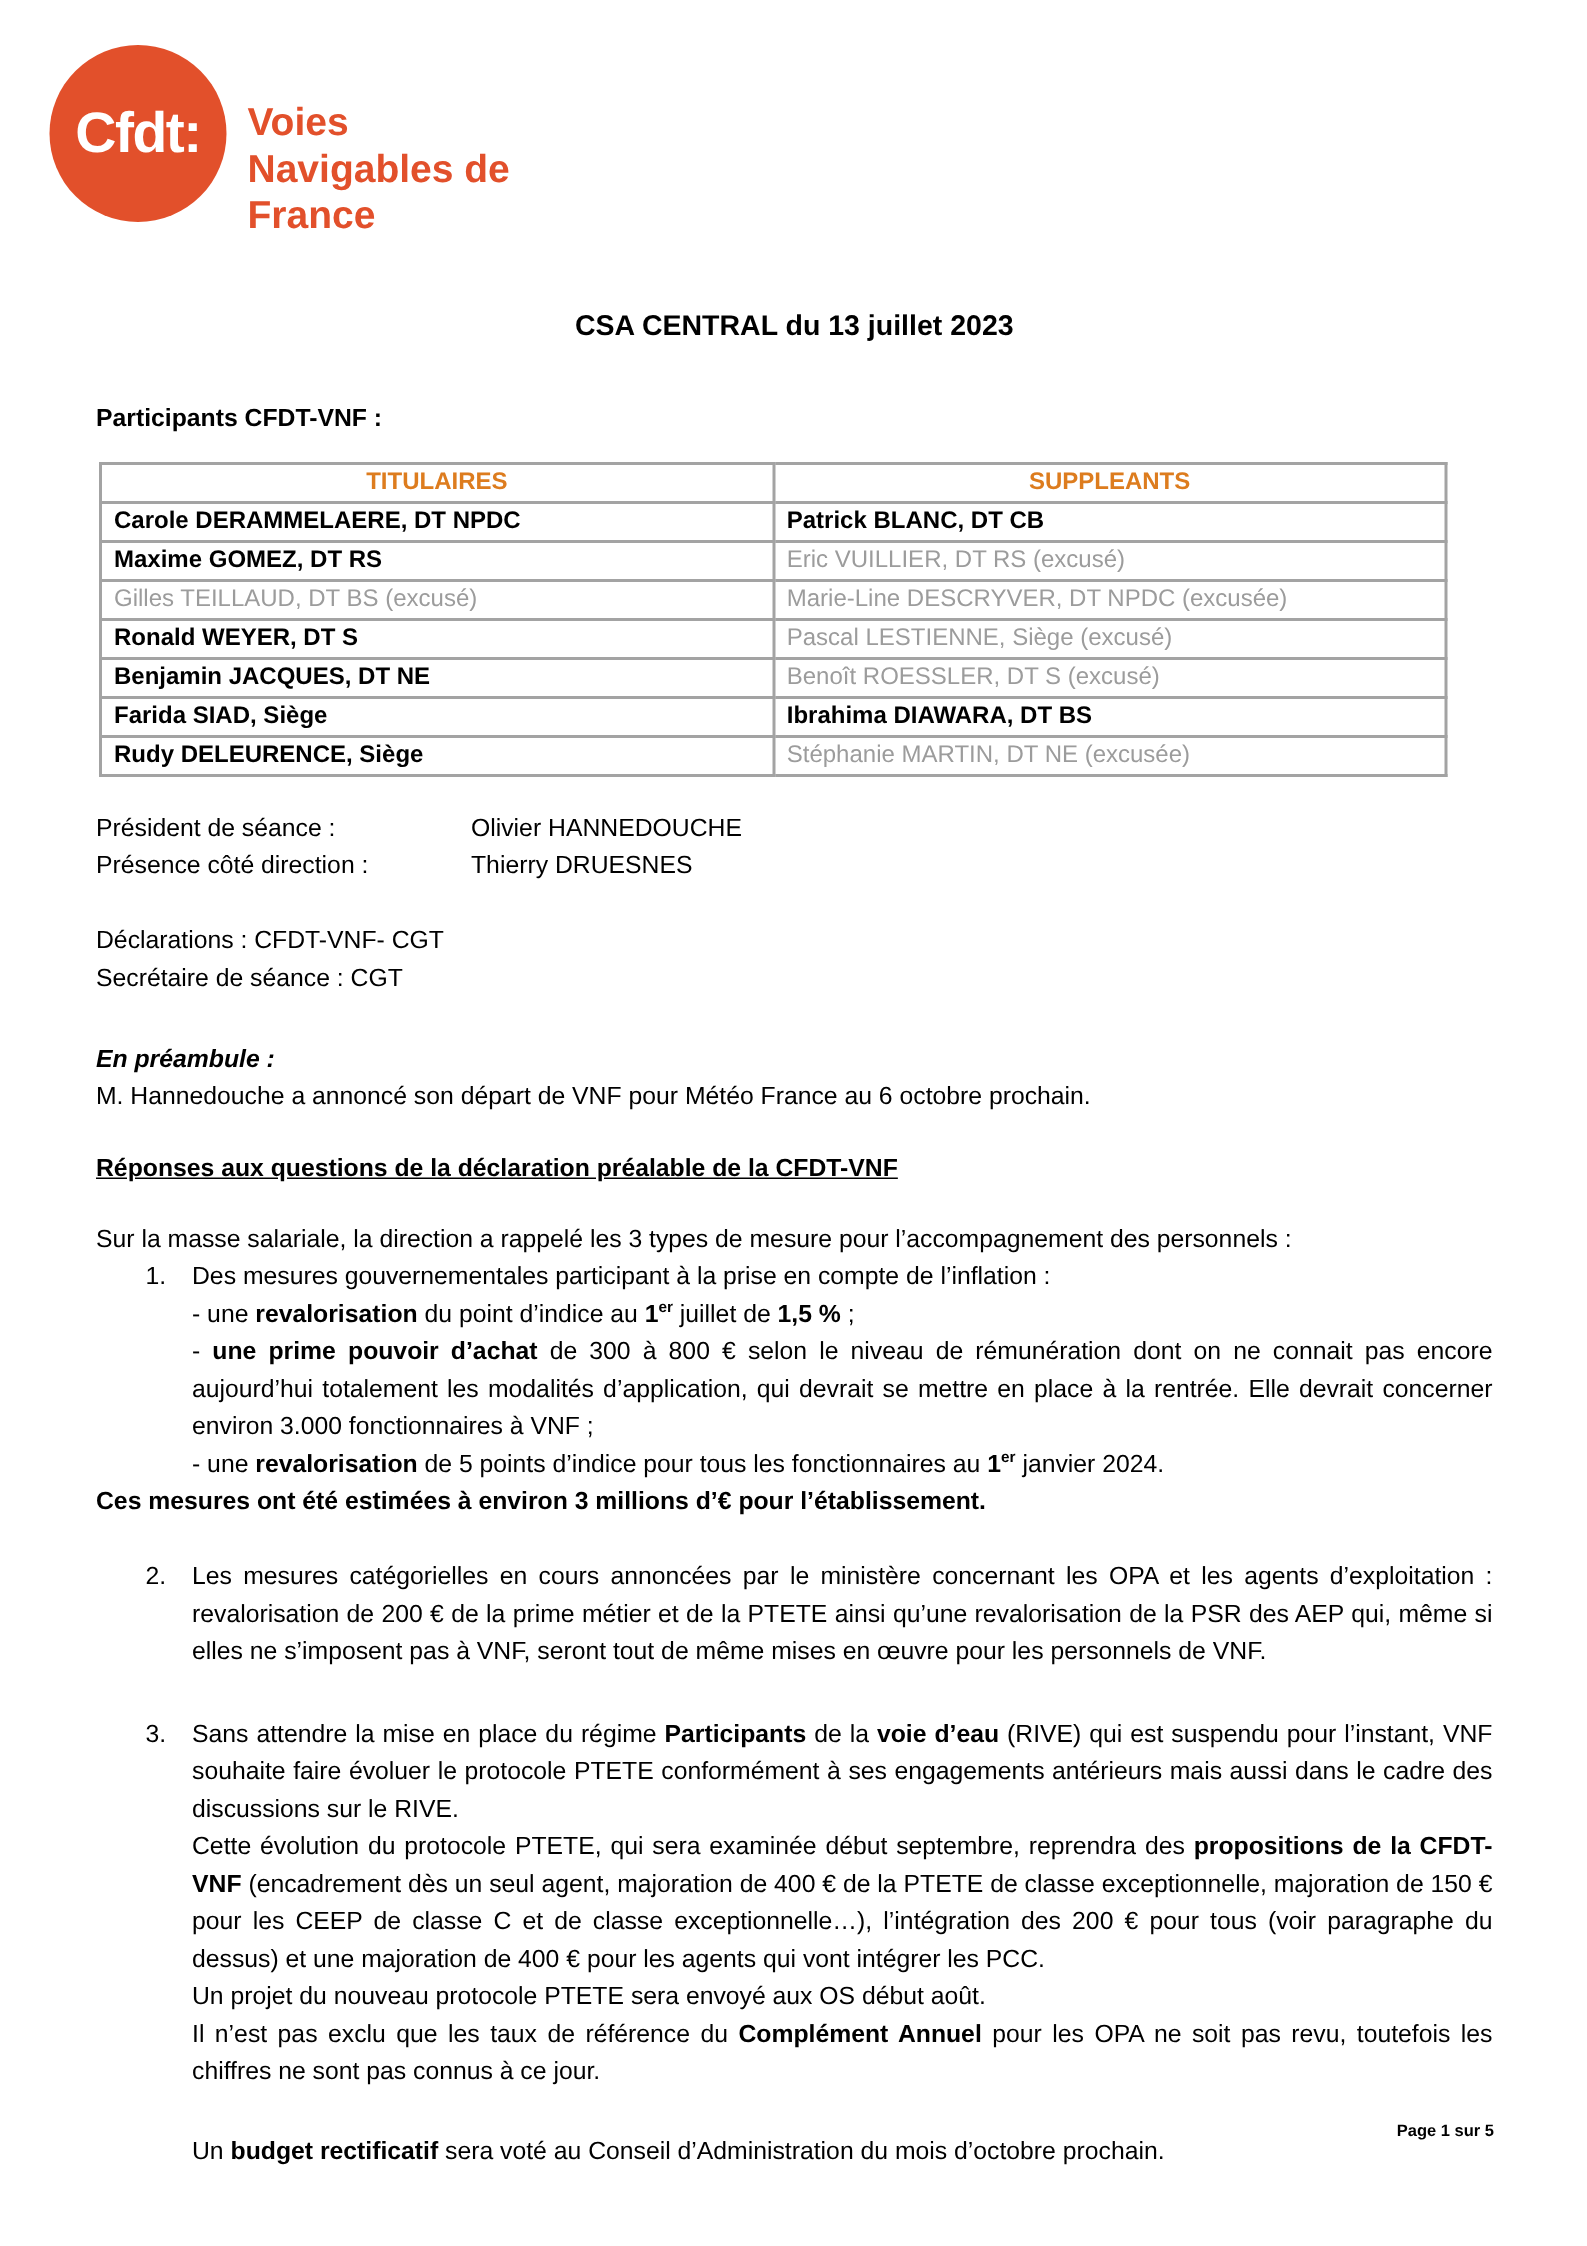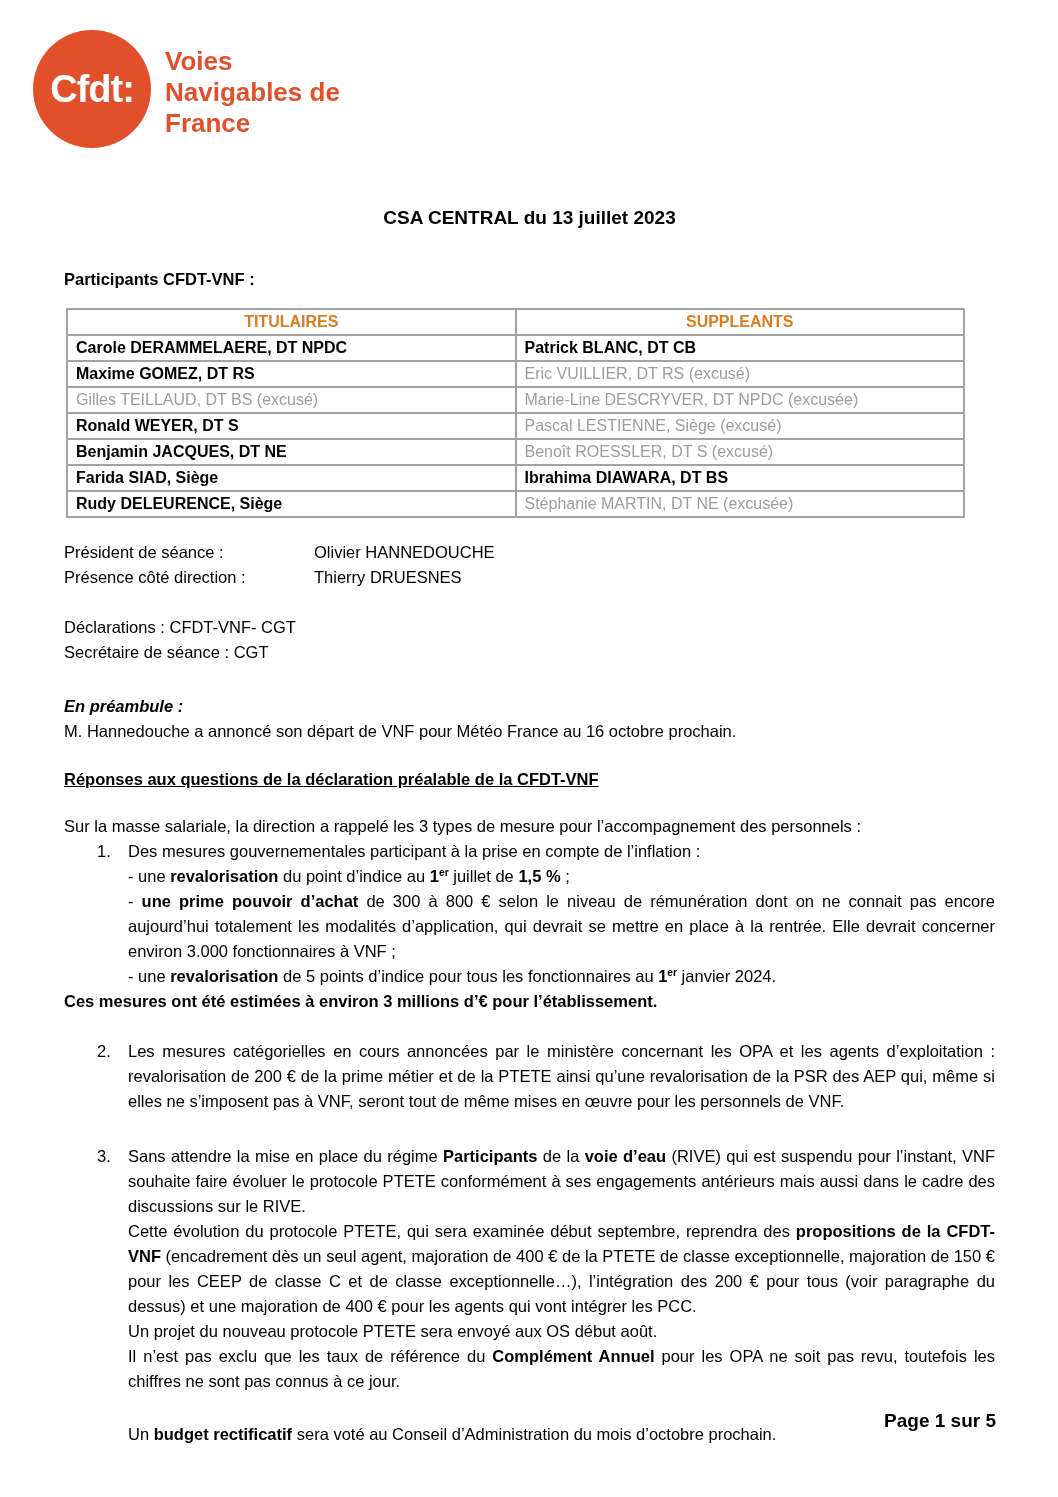--- a/index.html
+++ b/index.html
@@ -19,21 +19,21 @@
   }
   
   .logo{position:absolute;top:30px;left:33px;display:flex;align-items:flex-start;justify-content:space-between;}
   .logo-circle{
     width:118px;height:118px;border-radius:50%;
     background:var(--orange);
     display:flex;align-items:center;justify-content:center;
     color:#fff;font-weight:bold;font-size:38px;letter-spacing:-1px;
   }
   .logo-wordmark{
-    margin:16px 0 0 14px;color:var(--orange);
+    margin:36px 0 0 14px;color:var(--orange);
     font-weight:bold;font-size:26px;line-height:31px;
   }
   
   .doc-title{margin:205px 0 0;text-align:center;font-size:19px;font-weight:bold;line-height:25px;}
   .participants-label{margin:37px 0 4px;font-weight:bold;}
   
   table.participants{border-collapse:collapse;width:899px;margin:16px 0 0 2px;table-layout:fixed;}
   table.participants th,table.participants td{
     border:2px solid #a3a3a3;height:24px;padding:0 8px;
     font-weight:bold;font-size:16px;line-height:20px;
@@ -52,21 +52,21 @@
   
   .body-p{margin:0;text-align:justify;}
   .intro-p{margin:22px 0 0;}
   .list-item{position:relative;padding-left:64px;margin:0;}
   .list-num{position:absolute;left:33px;top:0;}
   .gap25{margin-top:25px;}
   .gap30{margin-top:30px;}
   .gap28{margin-top:28px;}
   .estimate-p{margin:0;text-align:justify;}
   
-  .footer{position:absolute;top:1412px;right:62px;font-size:19px;font-weight:bold;line-height:18px;}
+  .footer{position:absolute;top:1412px;right:62px;font-size:11px;font-weight:bold;line-height:18px;}
   sup.run{vertical-align:super;font-size:0.62em;line-height:0;}
 </style>
 </head>
 <body>
 
 <div class="page">
 
   <div class="logo">
     <div class="logo-circle">
       <span>Cfdt:</span>
@@ -129,21 +129,21 @@
       <span class="info-label">Présence côté direction :</span><span>Thierry DRUESNES</span>
     </div>
   </div>
 
   <div class="info-block2">
     <div>Déclarations : CFDT-VNF- CGT</div>
     <div>Secrétaire de séance : CGT</div>
   </div>
 
   <p class="preambule-heading">En préambule :</p>
-  <p class="preambule-text">M. Hannedouche a annoncé son départ de VNF pour Météo France au 16 octobre prochain.</p>
+  <p class="preambule-text">M. Hannedouche a annoncé son départ de VNF pour Météo France au 6 octobre prochain.</p>
 
   <p class="section-heading">Réponses aux questions de la déclaration préalable de la CFDT-VNF</p>
 
   <p class="body-p intro-p"><span>Sur la masse salariale, </span><span style="font-weight: normal;">la direction</span><span> a rappelé les 3 types de mesure pour l’accompagnement des personnels :</span></p>
 
   <div class="list-item">
     <span class="list-num">1.</span>
     <p class="body-p"><span>Des mesures gouvernementales participant à la prise en compte de l’inflation :</span></p>
     <p class="body-p"><span>- une </span><span style="font-weight: bold;">revalorisation</span><span> du point d’indice au </span><span style="font-weight: bold;">1</span><sup class="run" style="font-weight: bold;">er</sup><span> juillet de </span><span style="font-weight: bold;">1,5 %</span><span> ;</span></p>
     <p class="body-p"><span>- </span><span style="font-weight: bold;">une prime pouvoir d’achat</span><span> de 300 à 800 € selon le niveau de rémunération dont on ne connait pas encore aujourd’hui totalement les modalités d’application, qui devrait se mettre en place à la rentrée. Elle devrait concerner environ 3.000 fonctionnaires à VNF ;</span></p>

